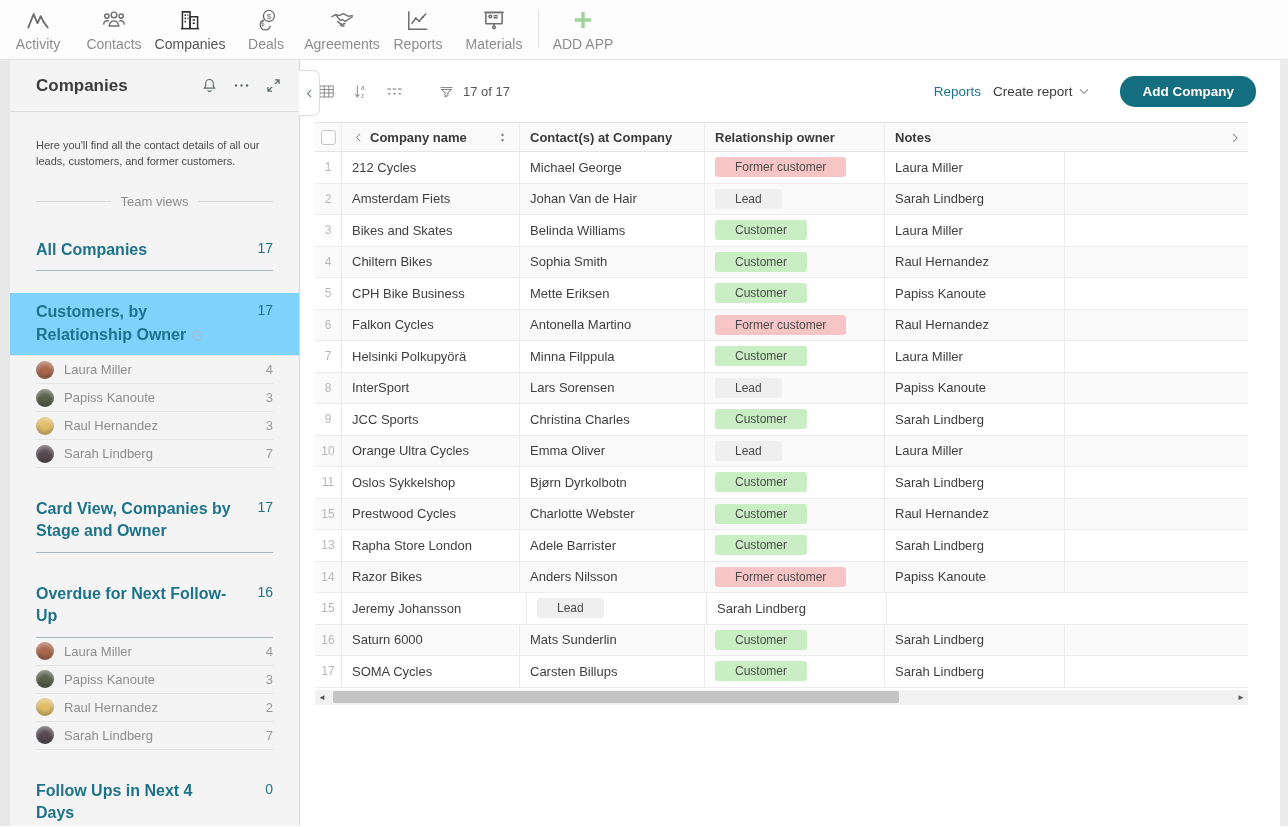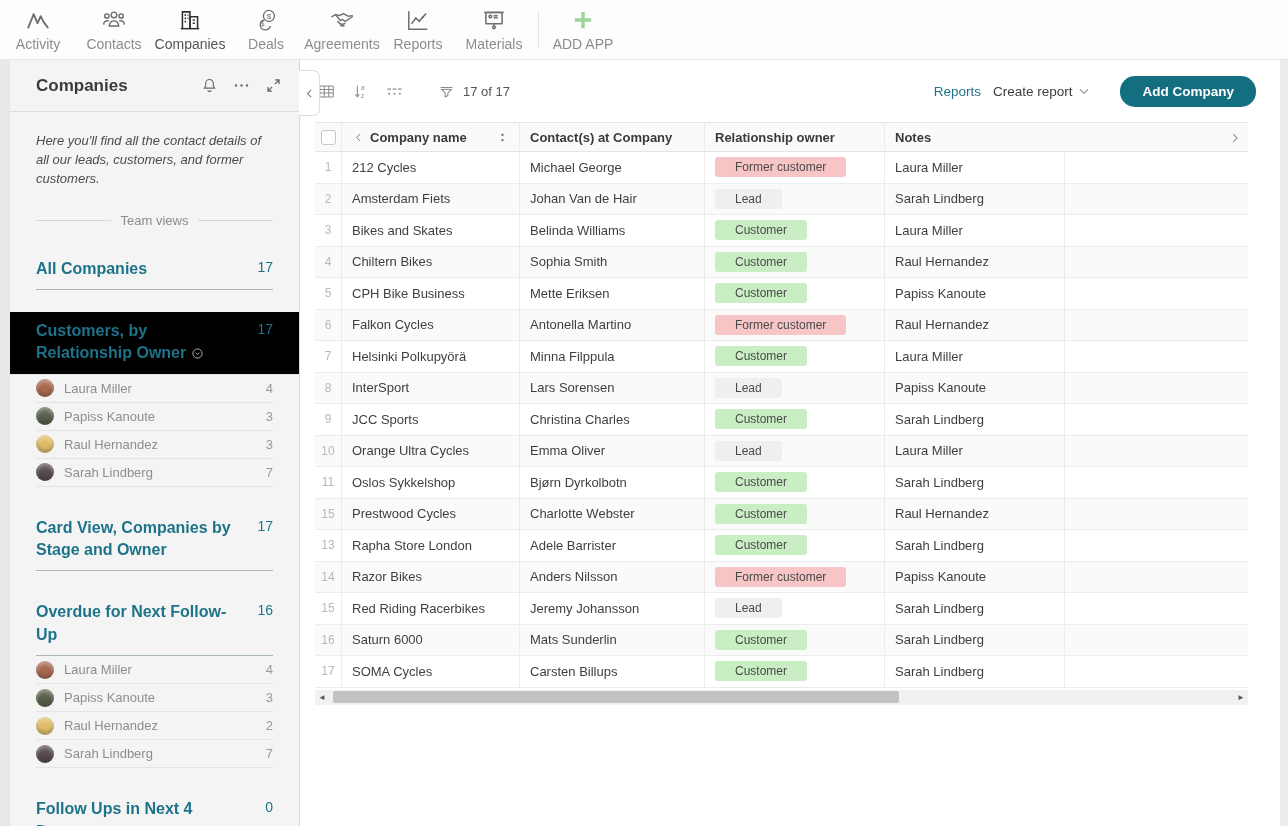--- a/index.html
+++ b/index.html
@@ -21,27 +21,27 @@
   .app-body{display:flex;height:766px;position:relative;}
   .left-gutter{width:10px;background:#e8e8e8;}
   .right-gutter{width:8px;background:#ececec;}
 
   
   .sidebar{width:290px;background:#f4f4f4;border-right:1px solid #d8d8d8;display:flex;flex-direction:column;overflow:hidden;}
   .sidebar-header{height:52px;flex:none;display:flex;align-items:center;padding:0 16px 0 26px;border-bottom:1px solid #ddd;}
   .sidebar-title{font-size:17px;font-weight:700;color:#3b3b3b;flex:1;}
   .sb-icon{width:19px;height:19px;color:#5f6b6d;margin-left:13px;cursor:pointer;}
   .sb-icon svg{width:100%;height:100%;}
-  .sidebar-desc{margin:20px 26px 0;font-size:13px;line-height:1.45;color:#4c4c4c;font-style:italic;}
+  .sidebar-desc{margin:26px 26px 0;font-size:11px;line-height:1.45;color:#4c4c4c;}
   .tdivider{display:flex;align-items:center;gap:10px;margin:24px 26px 0;color:#8c8c8c;font-size:13px;flex:none;}
   .tdivider::before,.tdivider::after{content:"";flex:1;height:1px;background:#d6d6d6;}
 
   .view-group{margin-top:22px;}
   .view-item{display:flex;align-items:flex-start;justify-content:space-between;margin:0 26px;padding:8px 0 9px;border-bottom:1px solid #a9b6bd;cursor:pointer;}
-  .view-item.active{background:#000000;margin:0;padding:8px 26px 9px;border-bottom:1px solid #e4e4e4;}
+  .view-item.active{background:#7dd3fc;margin:0;padding:8px 26px 9px;border-bottom:1px solid #e4e4e4;}
   .view-label{color:var(--accent);font-size:16px;font-weight:700;line-height:1.4;max-width:198px;}
   .view-count{color:var(--accent);font-size:14px;padding-top:1px;}
   .toggle-ic{display:inline-block;width:13px;height:13px;color:#b3b3b3;vertical-align:-2px;margin-left:5px;}
   .toggle-ic svg{width:100%;height:100%;}
   .member{display:flex;align-items:center;margin:0 26px;height:28px;border-bottom:1px solid #e3e3e3;cursor:pointer;}
   .avatar{width:18px;height:18px;border-radius:50%;margin-right:10px;flex:none;box-shadow:inset 0 3px 4px rgba(255,255,255,.4), inset 0 -3px 4px rgba(0,0,0,.25);}
   .member-name{flex:1;color:#8e8e8e;font-size:13px;}
   .member-count{color:#9a9a9a;font-size:13px;}
 
   .collapse-tab{position:absolute;left:299px;top:10px;width:21px;height:46px;background:#fff;border:1px solid #ddd;border-left:none;border-radius:0 7px 7px 0;display:flex;align-items:center;justify-content:center;color:#6f7e82;cursor:pointer;z-index:5;}
@@ -502,21 +502,20 @@
               <div class="td c2">Razor Bikes</div>
               <div class="td c3">Anders Nilsson</div>
               <div class="td c4">
                 <span class="pill" style="background: rgb(247, 197, 197);">Former customer</span>
               </div>
               <div class="td c5">Papiss Kanoute</div>
               <div class="td c6"></div>
             </div>
             <div class="trow">
               <div class="td c1 c-num">15</div>
-              <div class="td c2">Red Riding Racerbikes</div>
               <div class="td c3">Jeremy Johansson</div>
               <div class="td c4">
                 <span class="pill" style="background: rgb(239, 239, 239);">Lead</span>
               </div>
               <div class="td c5">Sarah Lindberg</div>
               <div class="td c6"></div>
             </div>
             <div class="trow alt">
               <div class="td c1 c-num">16</div>
               <div class="td c2">Saturn 6000</div>

